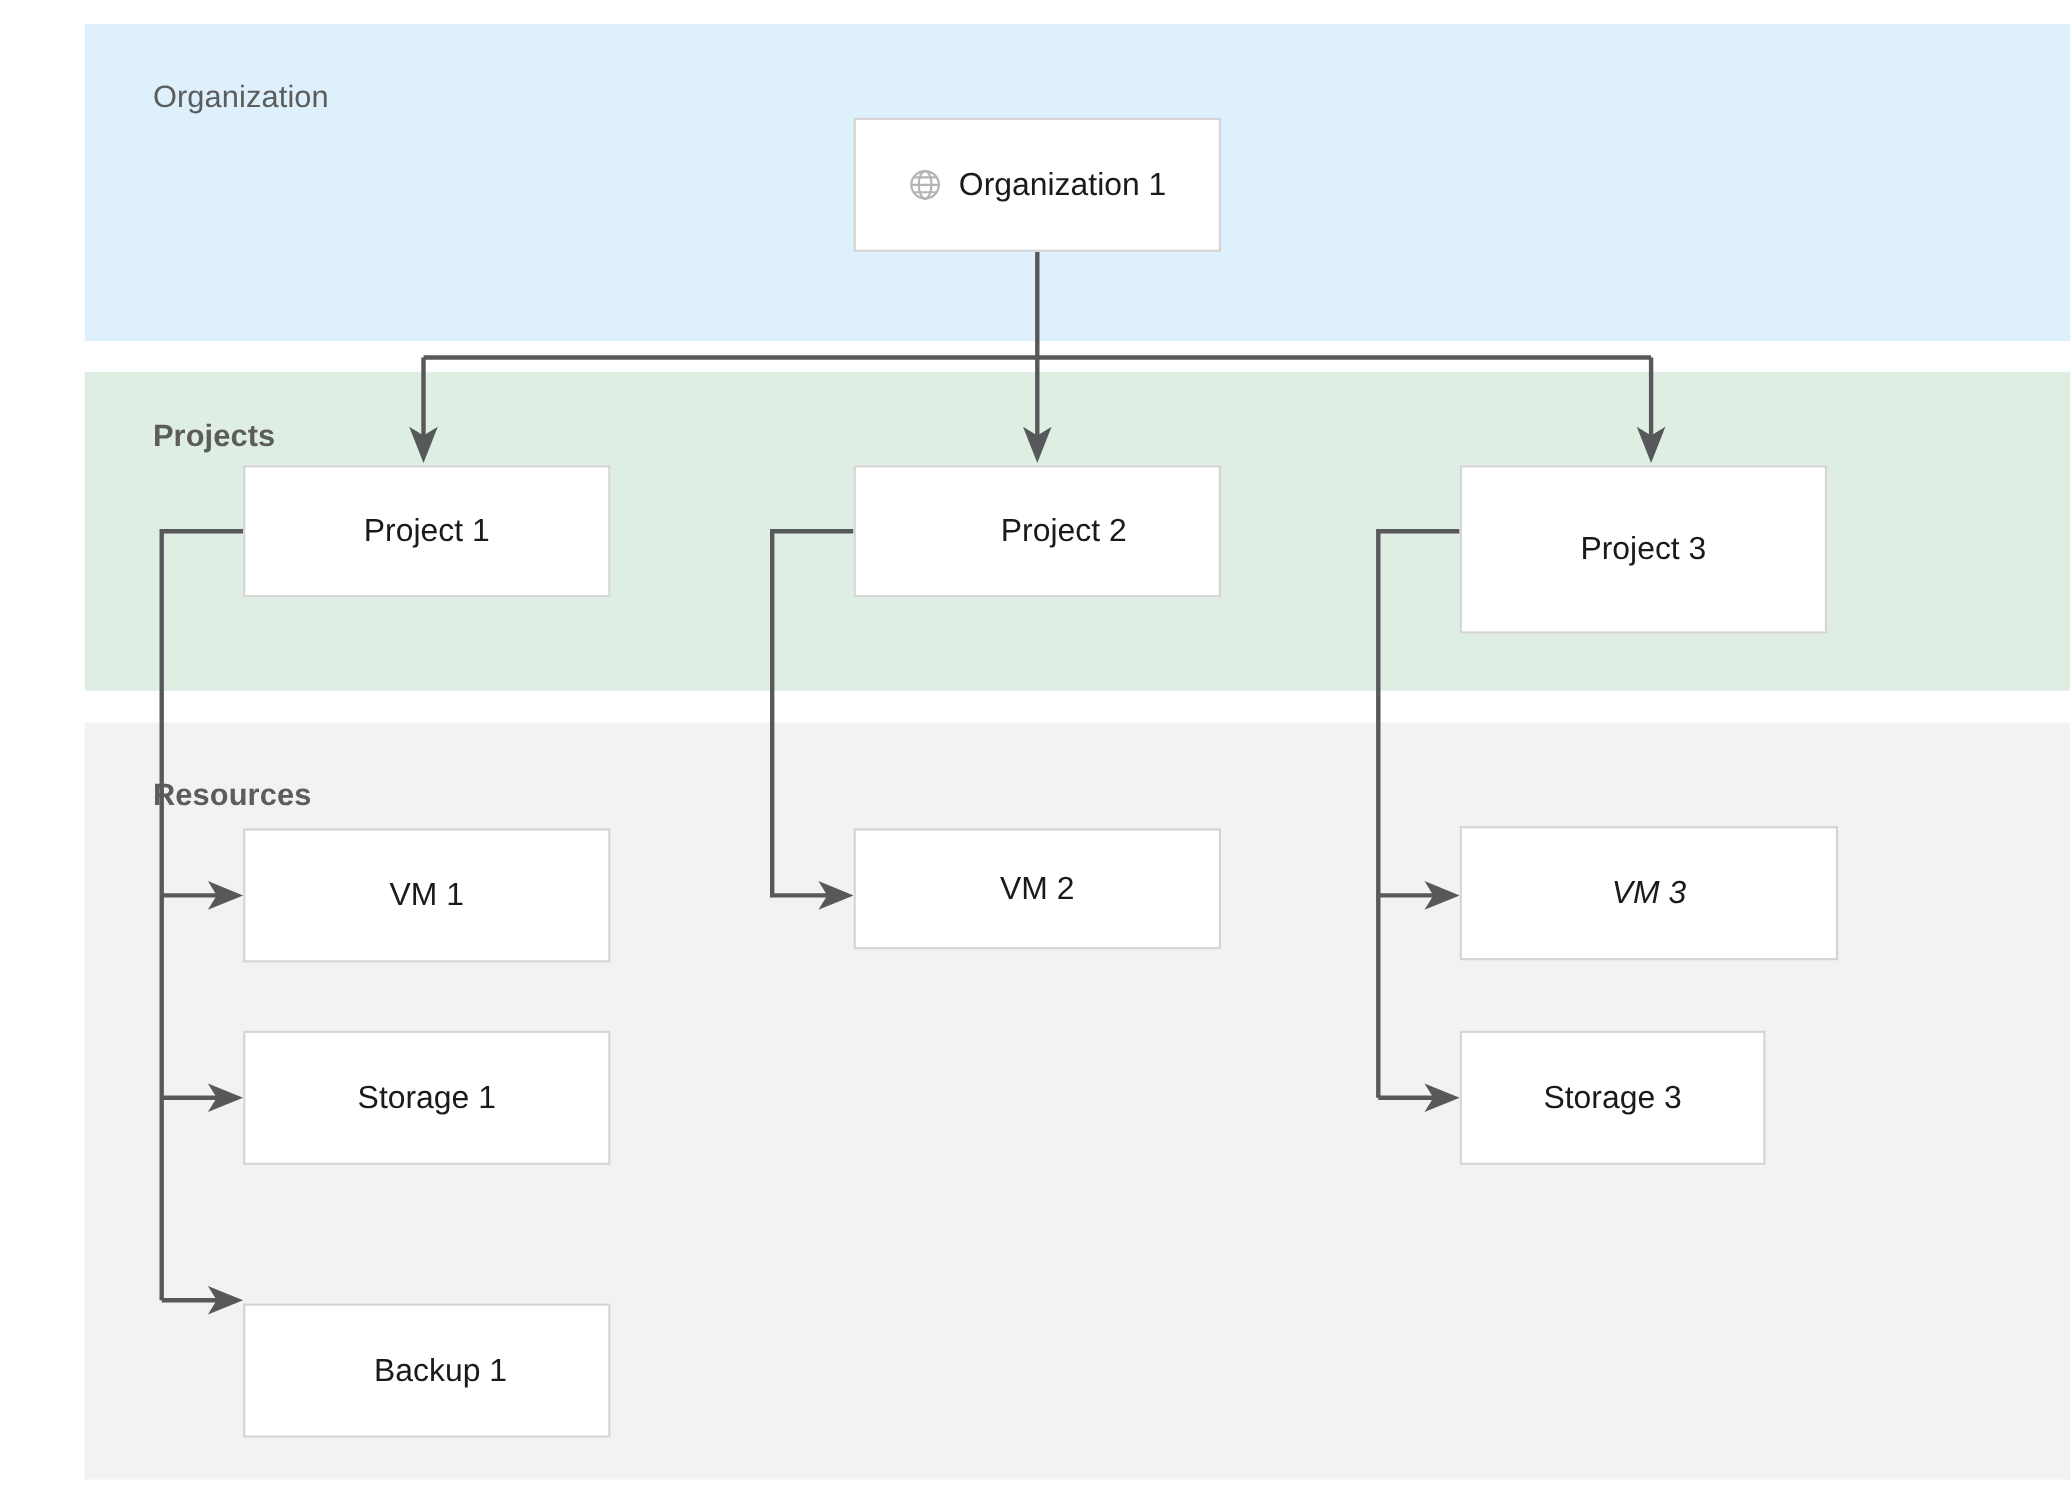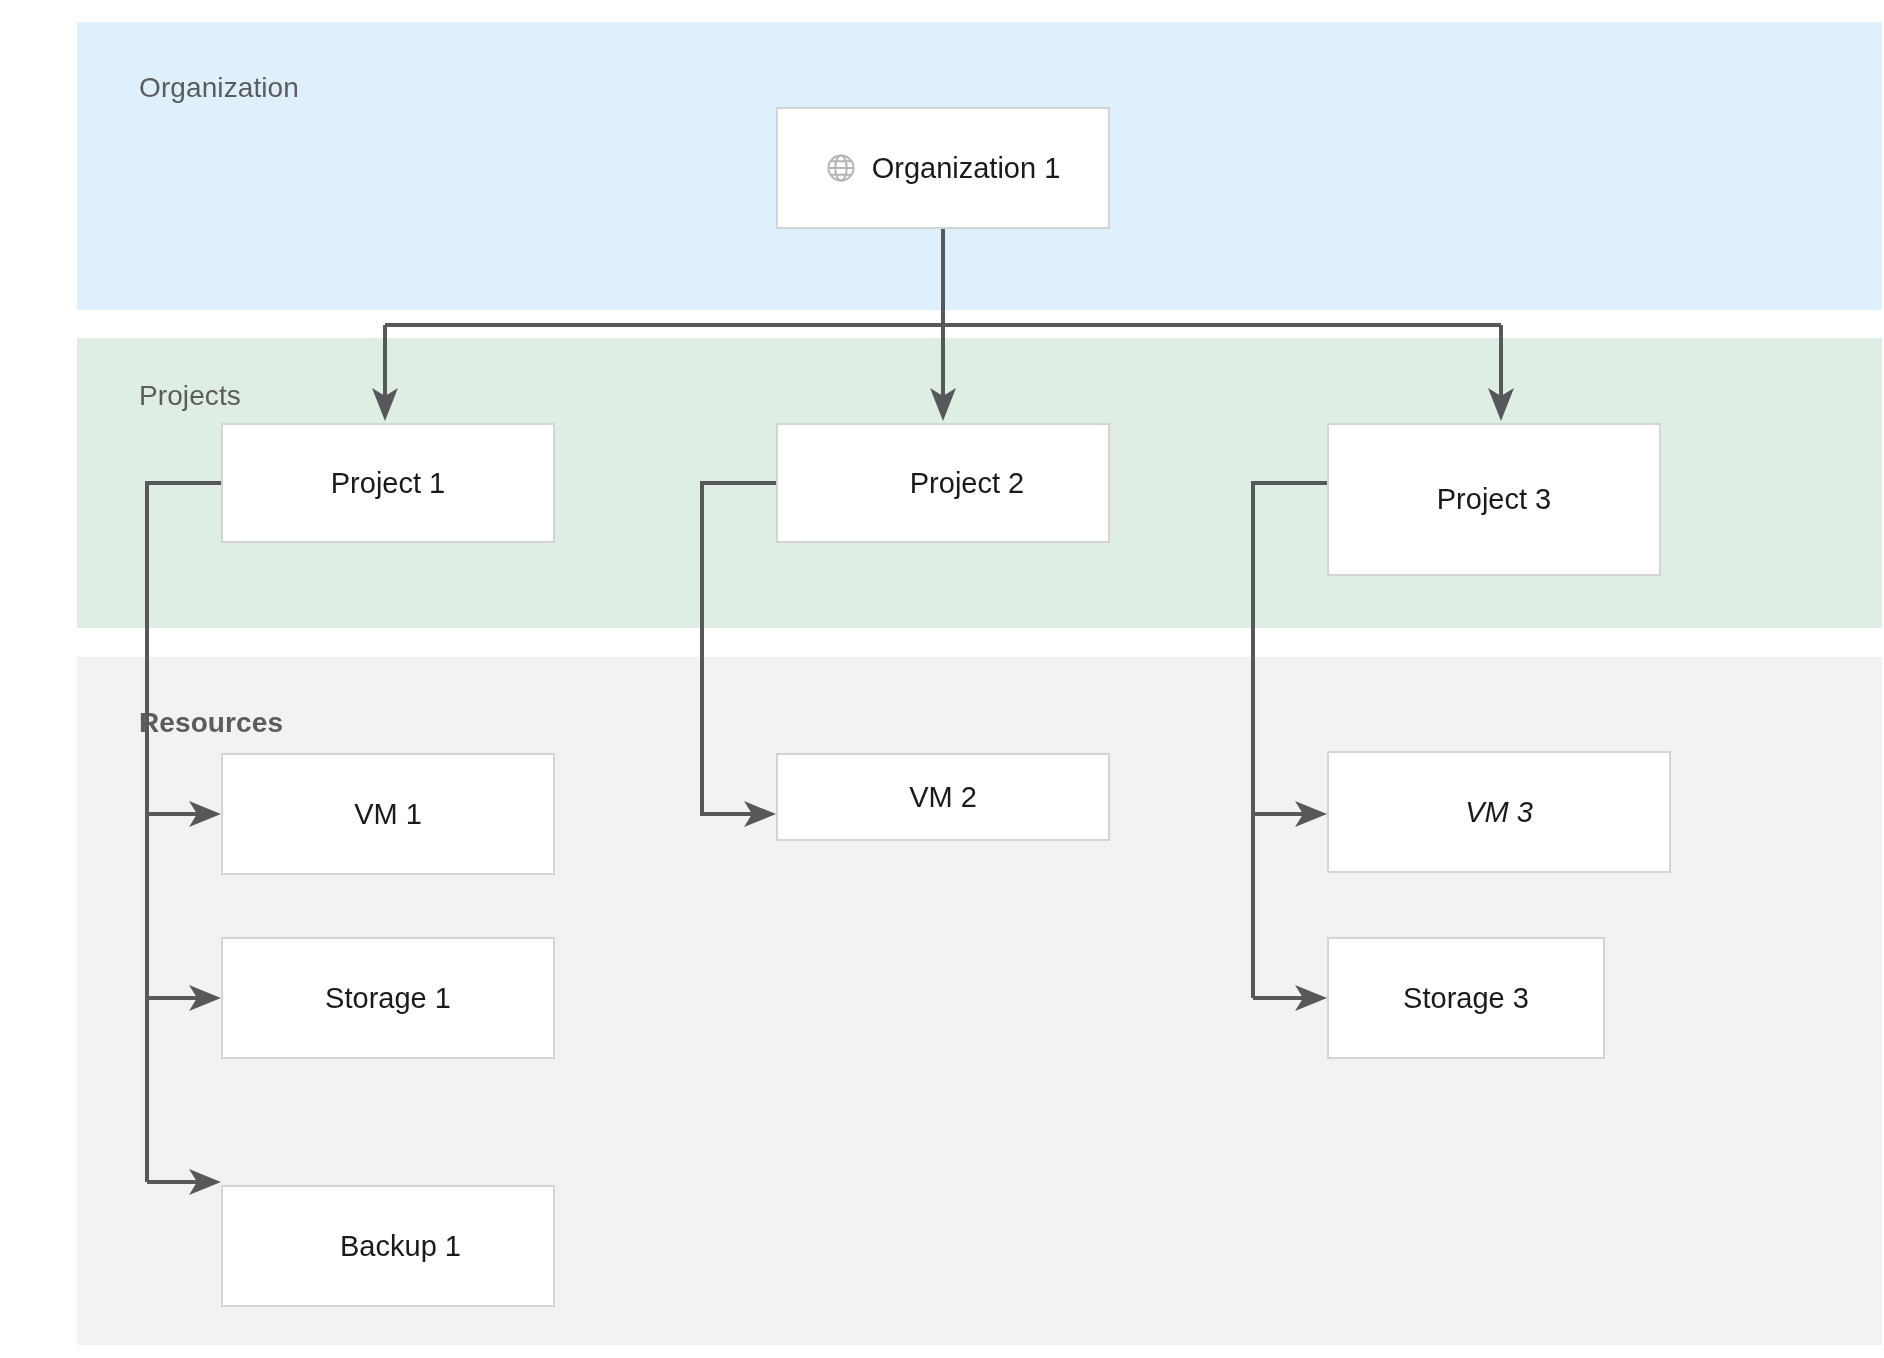--- a/index.html
+++ b/index.html
@@ -45,21 +45,21 @@
   .band-label {
     position: absolute;
     left: 62px;
     font-size: 28px;
     color: #5c5c5c;
     font-family: "Liberation Sans", sans-serif;
     white-space: nowrap;
     letter-spacing: 0.1px;
   }
   .band-org .band-label { top: 50px; }
-  .band-projects .band-label { top: 42px; }
+  .band-projects .band-label { top: 42px; font-weight: bold; }
   .band-resources .band-label { top: 50px; font-weight: bold; }
 
   
   .node {
     position: absolute;
     background: #ffffff;
     border: 2px solid #d4d4d4;
     box-sizing: border-box;
     display: flex;
     align-items: center;
@@ -85,21 +85,21 @@
     flex: 0 0 auto;
   }
 
   .node-p1 { left: 221px;  top: 423px; width: 334px; height: 120px; }
   .node-p2 { left: 776px;  top: 423px; width: 334px; height: 120px; padding-left: 48px; }
   .node-p3 { left: 1327px; top: 423px; width: 334px; height: 153px; }
 
   .node-vm1   { left: 221px;  top: 753px;  width: 334px; height: 122px; }
   .node-st1   { left: 221px;  top: 937px;  width: 334px; height: 122px; }
   .node-bk1   { left: 221px;  top: 1185px; width: 334px; height: 122px; padding-left: 25px; }
-  .node-vm2   { left: 776px;  top: 753px;  width: 334px; height: 88px; }
+  .node-vm2   { left: 776px;  top: 753px;  width: 334px; height: 110px; }
   .node-vm3   { left: 1327px; top: 751px;  width: 344px; height: 122px; font-style: italic; }
   .node-st3   { left: 1327px; top: 937px;  width: 278px; height: 122px; }
 
   
   #edges {
     position: absolute;
     left: 0;
     top: 0;
     width: 1884px;
     height: 1358px;

